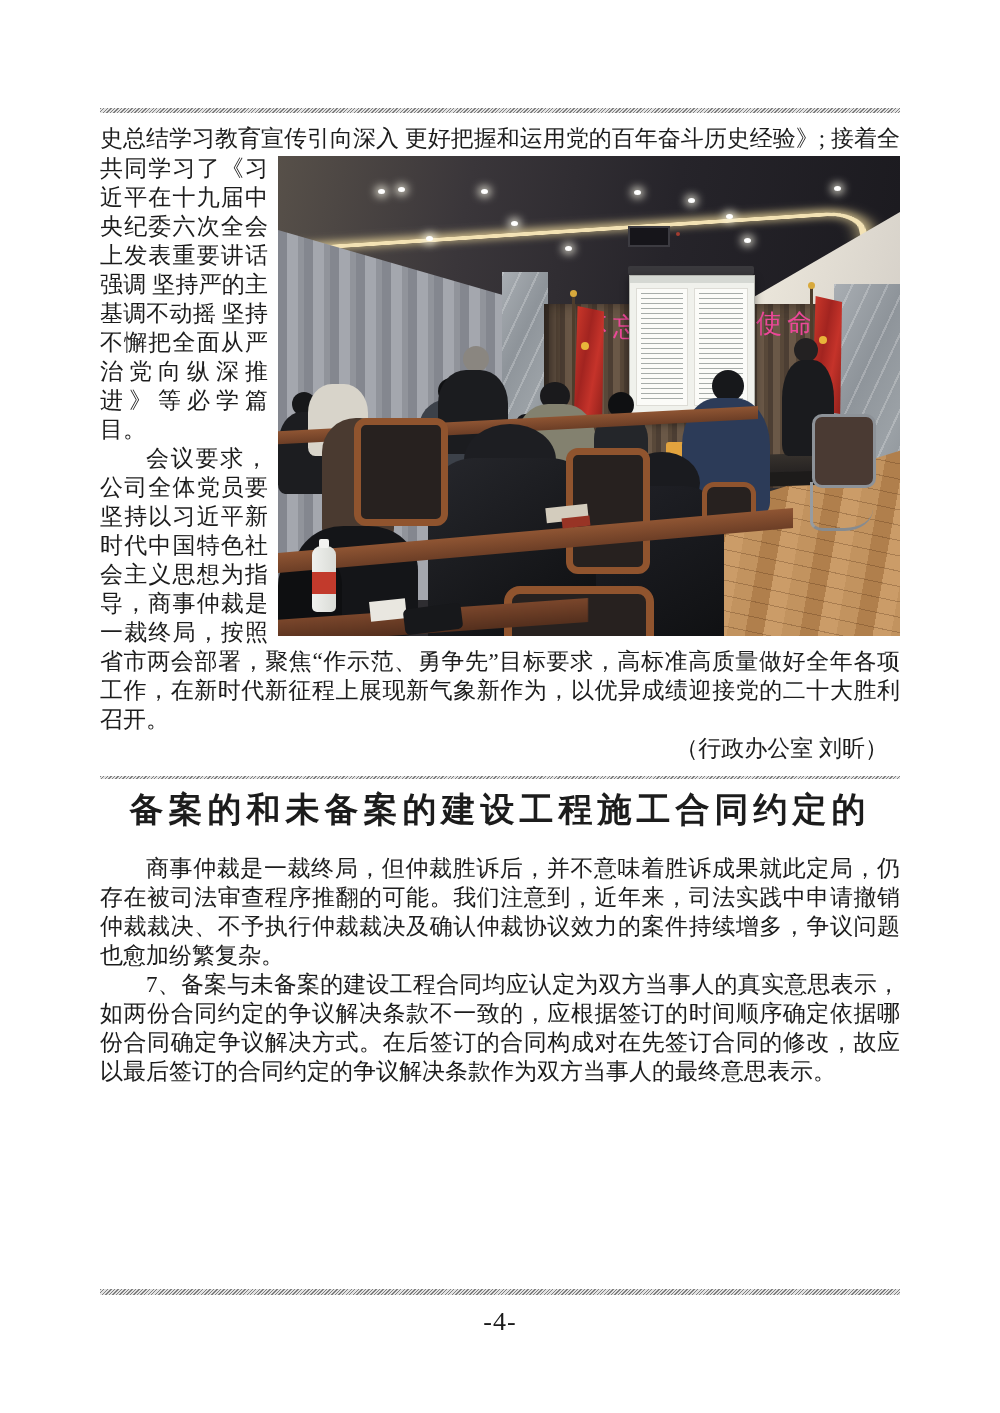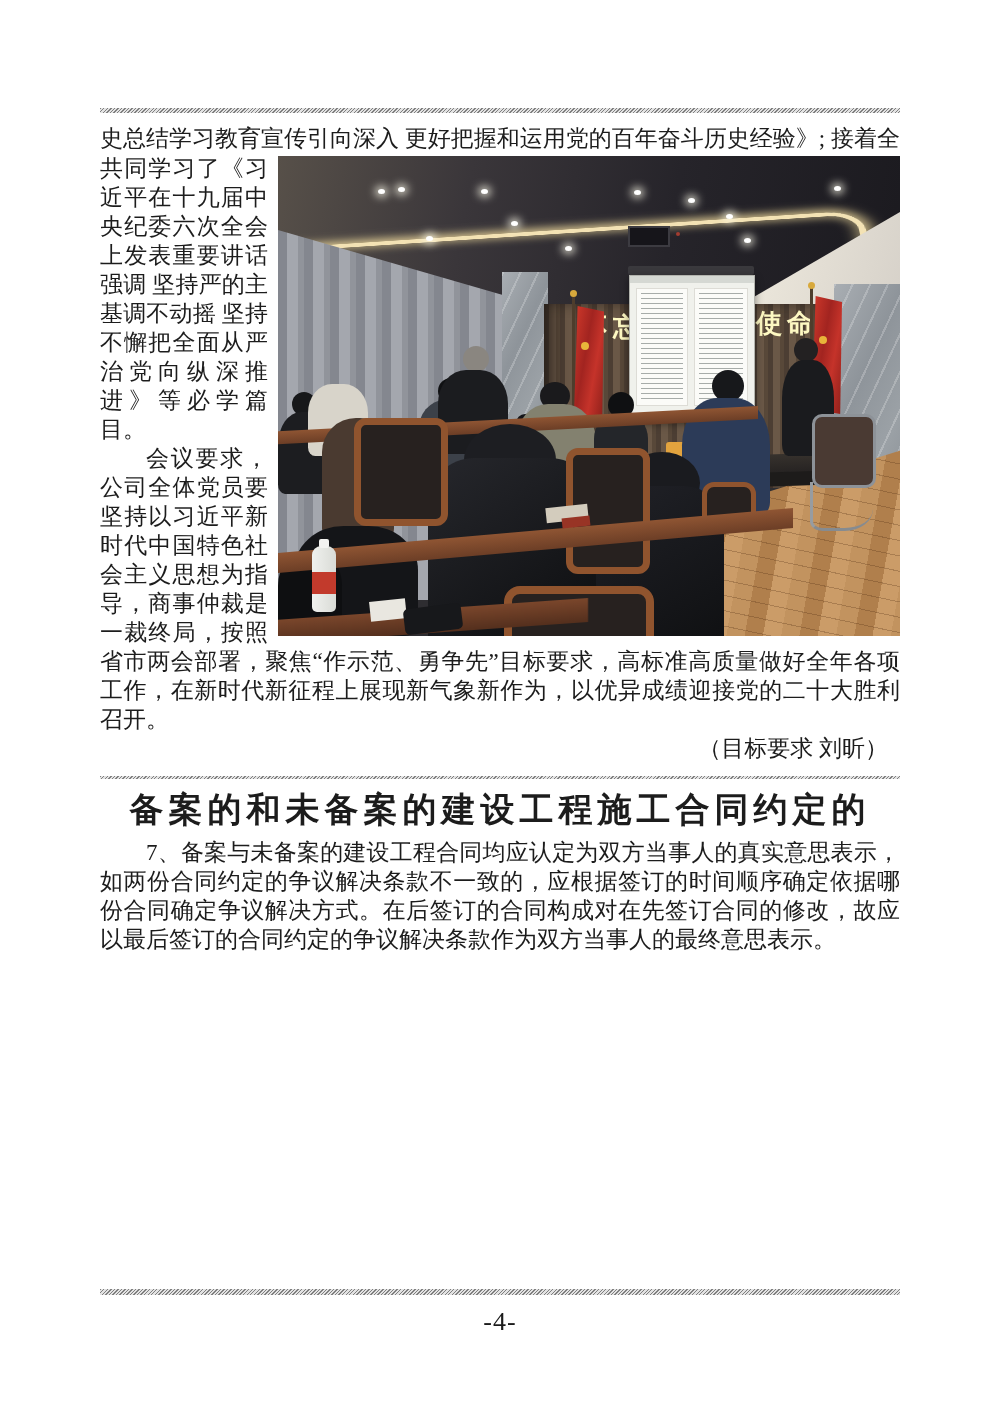--- a/index.html
+++ b/index.html
@@ -7,21 +7,21 @@
         font-family:"Liberation Serif","DejaVu Serif",serif;color:#1c1c1c;overflow:hidden;}
   .content{position:absolute;left:100px;top:108px;width:800px;}
   .hrule{background-image:repeating-linear-gradient(135deg,#808080 0 1px,#e3e3e3 1px 2.5px);}
   .top-rule{height:5px;margin-bottom:11px;}
   .mid-rule{height:3px;margin:12px 0 8px;clear:both;}
   .footer-rule{position:absolute;left:100px;width:800px;top:1289px;height:6px;}
   .lead{margin:0;font-size:23px;line-height:30px;white-space:nowrap;overflow:hidden;}
   .bt{margin:0;font-size:23px;line-height:29px;text-align:justify;text-justify:inter-character;}
   .indent{text-indent:2em;}
   .byline{margin:0;font-size:23px;line-height:30px;text-align:right;padding-right:12px;}
-  .title{margin:6px 0 6px;text-align:center;font-weight:700;}
+  .title{margin:6px 0 22px;text-align:center;font-weight:700;}
   .tl{display:block;font-size:34px;line-height:45px;letter-spacing:5px;}
   .page-number{position:absolute;left:0;right:0;top:1307px;text-align:center;font-size:26px;letter-spacing:1px;}
 
   
   .photo{position:relative;float:right;width:622px;height:480px;margin:2px 0 10px 10px;
          overflow:hidden;background:#2e2d31;}
   .photo *{position:absolute;}
   .ph-ceiling{left:0;top:0;width:100%;height:180px;
     background:linear-gradient(100deg,#575049 0%,#3a363a 30%,#26242a 62%,#1b1a1f 100%);}
   .ph-cove{left:6px;top:18px;width:580px;height:220px;border:7px solid #f3e2b4;border-radius:36px;
@@ -34,21 +34,21 @@
   .ph-soffit{left:468px;top:56px;width:154px;height:112px;
     background:linear-gradient(105deg,#efeade,#d6d1c9);clip-path:polygon(0 80%,100% 0,100% 100%,8% 100%);}
   .ph-curtain{left:0;top:74px;width:230px;height:370px;
     background:repeating-linear-gradient(90deg,#84878f 0 9px,#a4a7ae 9px 20px,#91949b 20px 26px);
     clip-path:polygon(0 0,100% 18%,100% 100%,0 100%);}
   .ph-marble{background:linear-gradient(115deg,#a9aeb3 0%,#8e949a 38%,#9ba1a6 68%,#868c92 100%);}
   .ph-marble-streaks{inset:0;background:repeating-linear-gradient(115deg,rgba(255,255,255,.22) 0 2px,rgba(255,255,255,0) 2px 16px);}
   .ph-wood{left:266px;top:148px;width:292px;height:184px;
     background:repeating-linear-gradient(90deg,#4c3e33 0 5px,#6a5847 5px 12px,#584839 12px 16px);
     box-shadow:inset 14px 0 18px -8px #241d18,inset -14px 0 18px -8px #241d18;}
-  .ph-banner{color:#fef9c3;font-weight:700;font-size:26px;letter-spacing:5px;
+  .ph-banner{color:#ec4899;font-weight:400;font-size:26px;letter-spacing:5px;
     font-family:"Liberation Serif","DejaVu Serif",serif;}
   .ph-screen-case{left:350px;top:110px;width:126px;height:9px;background:#3a393d;border-radius:2px;}
   .ph-screen{left:351px;top:119px;width:124px;height:144px;background:#f0f1ec;
     border:1px solid #b3b4ae;box-shadow:0 3px 8px rgba(0,0,0,.45);}
   .ph-screen-toolbar{left:0;top:0;width:100%;height:7px;background:#d5d8d3;}
   .ph-screen-task{left:0;bottom:0;width:100%;height:7px;background:#c7cbc7;}
   .ph-doc-page{top:12px;height:116px;background:#fbfbf8;border:1px solid #dddcd6;}
   .ph-doc-lines{inset:4px;background:repeating-linear-gradient(180deg,#a7aca9 0 1px,rgba(0,0,0,0) 1px 5px);}
   .ph-flag{width:30px;background:linear-gradient(100deg,#d23a2b 0%,#a22420 40%,#c5332a 65%,#8c1f1a 100%);
     clip-path:polygon(12% 0,100% 5%,94% 100%,0 96%);}
@@ -194,27 +194,28 @@
 
         <div class="ph-bottle"></div>
         <div class="ph-bottle-label"></div>
         <div class="ph-bottle-cap"></div>
         <div class="ph-pad"></div>
         <div class="ph-phone"></div>
       </div>
 
       <p class="bt">共同学习了《习近平在十九届中央纪委六次全会上发表重要讲话强调 坚持严的主基调不动摇 坚持不懈把全面从严治党向纵深推进》等必学篇目。</p>
       <p class="bt indent">会议要求，公司全体党员要坚持以习近平新时代中国特色社会主义思想为指导，商事仲裁是一裁终局，按照省市两会部署，聚焦“作示范、勇争先”目标要求，高标准高质量做好全年各项工作，在新时代新征程上展现新气象新作为，以优异成绩迎接党的二十大胜利召开。</p>
-      <p class="byline">（目标要求 刘昕）</p>
+      <p class="byline">（行政办公室 刘昕）</p>
     </div>
 
     <div class="hrule mid-rule"></div>
 
     <h2 class="title">
       <span class="tl">备案的和未备案的建设工程施工合同约定的</span>
     </h2>
 
+    <p class="bt indent">商事仲裁是一裁终局，但仲裁胜诉后，并不意味着胜诉成果就此定局，仍存在被司法审查程序推翻的可能。我们注意到，近年来，司法实践中申请撤销仲裁裁决、不予执行仲裁裁决及确认仲裁协议效力的案件持续增多，争议问题也愈加纷繁复杂。</p>
     <p class="bt indent">7、备案与未备案的建设工程合同均应认定为双方当事人的真实意思表示，如两份合同约定的争议解决条款不一致的，应根据签订的时间顺序确定依据哪份合同确定争议解决方式。在后签订的合同构成对在先签订合同的修改，故应以最后签订的合同约定的争议解决条款作为双方当事人的最终意思表示。</p>
   </div>
 
   <div class="hrule footer-rule"></div>
   <div class="page-number">-4-</div>
 </div>
 
 </body></html>

